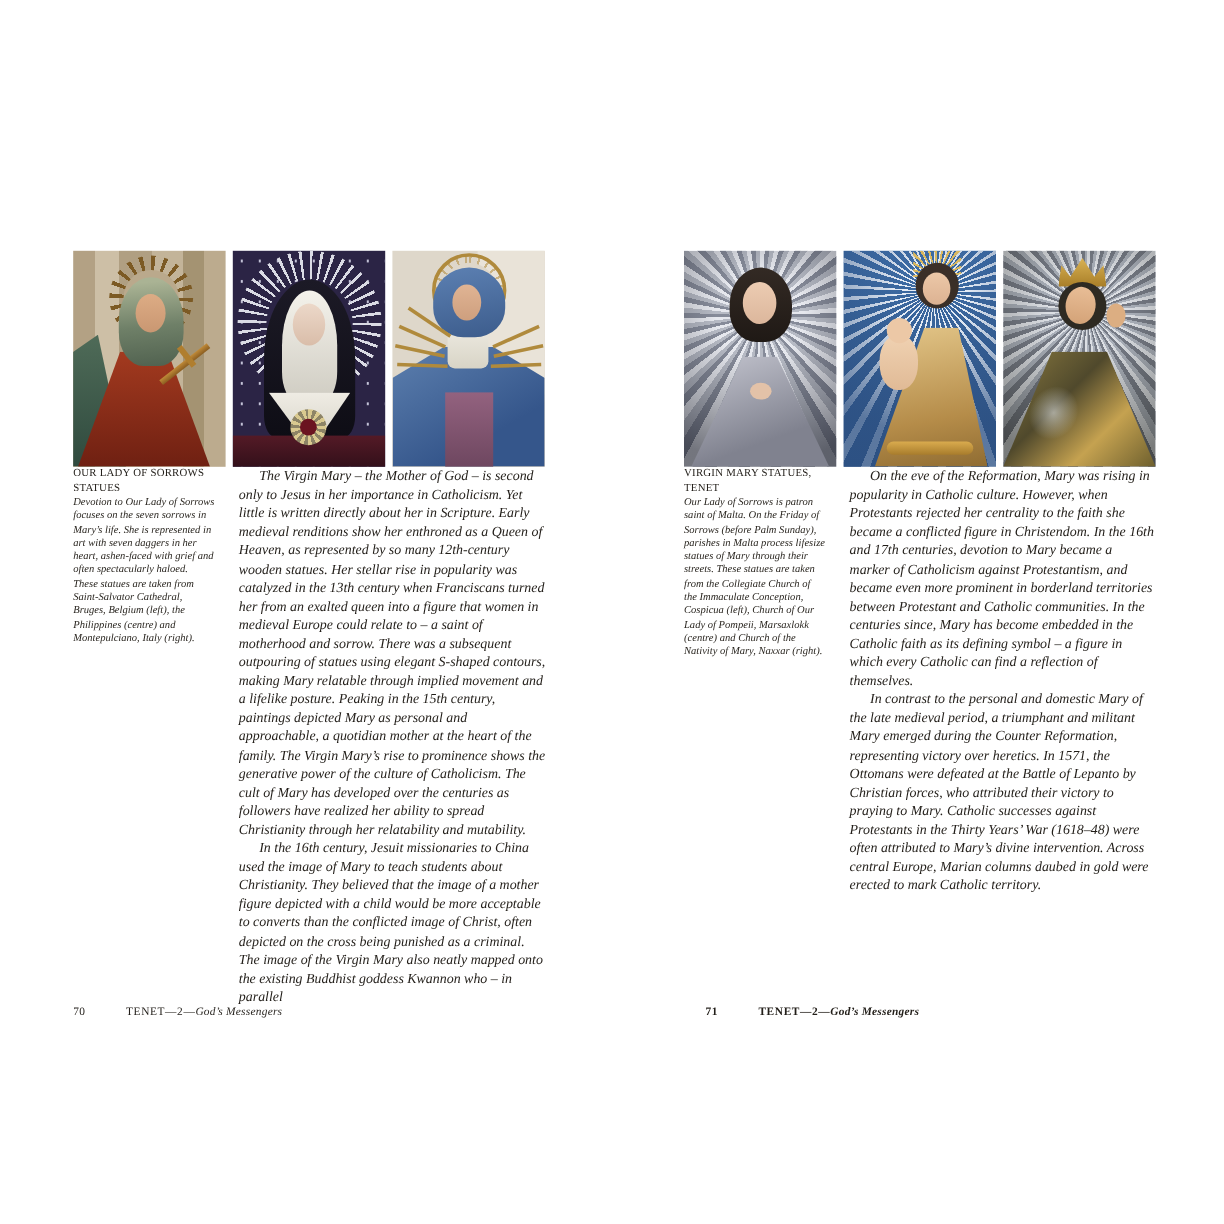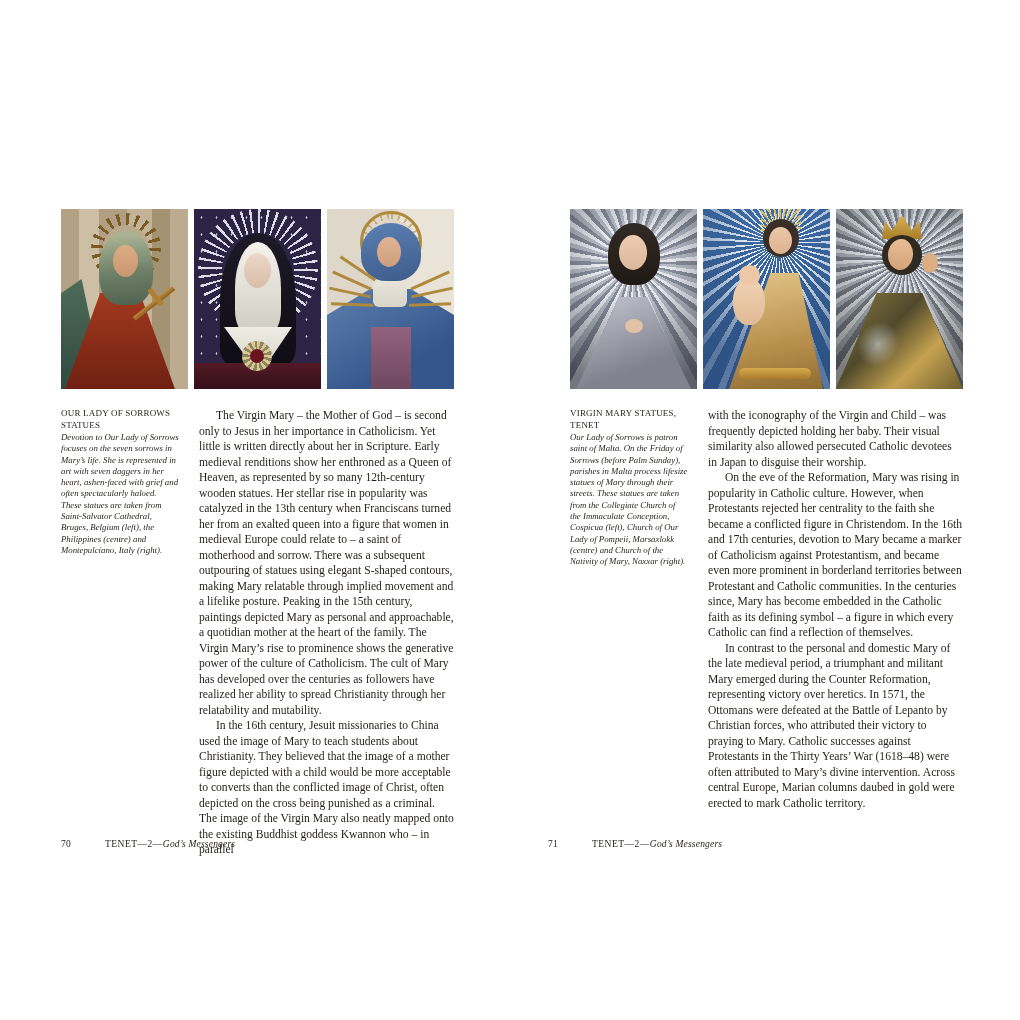--- a/index.html
+++ b/index.html
@@ -12,39 +12,39 @@
   .page-left{left:61px;width:394px;}
   .page-right{left:570px;width:392px;}
 
   .plate-row{display:flex;gap:6px;}
   .plate{
     margin:0;width:127px;height:180px;position:relative;overflow:hidden;flex:0 0 auto;
     background:#888;
   }
   .plate *{position:absolute;}
 
-  .content-row{display:flex;margin-top:19px;}
+  .content-row{display:flex;}
   .caption-col{width:118px;flex:0 0 auto;margin-right:20px;}
   .caption-head{
     font-size:9px;line-height:11.5px;letter-spacing:0.2px;font-variant:normal;
     color:#221e19;white-space:pre-line;
   }
   .caption-body{
     font-style:italic;font-size:8.8px;line-height:11.3px;margin-top:1px;color:#2a2620;
   }
   .text-col{flex:1 1 auto;font-size:11.6px;line-height:15.5px;text-align:left;}
   .text-col p{margin:0;}
-  .text-col p.indent{text-indent:17px;}
+  .text-col p.indent{text-indent:17px;font-style:italic;}
 
   .footer{
     position:absolute;top:839px;font-size:9.5px;letter-spacing:0.3px;
     display:flex;align-items:center;
   }
   .footer-left{left:61px;}
-  .footer-right{left:548px;}
+  .footer-right{left:588px;font-weight:bold;}
   .footer .pagenum{width:44px;display:inline-block;}
   .footer .series{letter-spacing:0.5px;}
   .footer .series-italic{font-style:italic;letter-spacing:0.2px;}
 
   
 
   
   .artA{background:linear-gradient(90deg,#b3a184 0 14%,#cdbfa6 14% 30%,#b09f82 30% 52%,#c3b499 52% 72%,#a49372 72% 86%,#bcab8e 86%);}
   .artA .halo{top:4px;left:30px;width:70px;height:70px;border-radius:50%;
     background:repeating-conic-gradient(#7c5a24 0deg 6deg,rgba(0,0,0,0) 6deg 18deg);}
@@ -231,21 +231,20 @@
       <div class="sheen"></div>
     </figure>
   </div>
 
   <div class="content-row">
     <div class="caption-col">
       <div class="caption-head">VIRGIN MARY STATUES, TENET</div>
       <div class="caption-body">Our Lady of Sorrows is patron saint of Malta. On the Friday of Sorrows (before Palm Sunday), parishes in Malta process lifesize statues of Mary through their streets. These statues are taken from the Collegiate Church of the Immaculate Conception, Cospicua (left), Church of Our Lady of Pompeii, Marsaxlokk (centre) and Church of the Nativity of Mary, Naxxar (right).</div>
     </div>
     <div class="text-col">
-      <p>with the iconography of the Virgin and Child – was frequently depicted holding her baby. Their visual similarity also allowed persecuted Catholic devotees in Japan to disguise their worship.</p>
       <p class="indent">On the eve of the Reformation, Mary was rising in popularity in Catholic culture. However, when Protestants rejected her centrality to the faith she became a conflicted figure in Christendom. In the 16th and 17th centuries, devotion to Mary became a marker of Catholicism against Protestantism, and became even more prominent in borderland territories between Protestant and Catholic communities. In the centuries since, Mary has become embedded in the Catholic faith as its defining symbol – a figure in which every Catholic can find a reflection of themselves.</p>
       <p class="indent">In contrast to the personal and domestic Mary of the late medieval period, a triumphant and militant Mary emerged during the Counter Reformation, representing victory over heretics. In 1571, the Ottomans were defeated at the Battle of Lepanto by Christian forces, who attributed their victory to praying to Mary. Catholic successes against Protestants in the Thirty Years’ War (1618–48) were often attributed to Mary’s divine intervention. Across central Europe, Marian columns daubed in gold were erected to mark Catholic territory.</p>
     </div>
   </div>
 </section>
 
 <div class="footer footer-left">
   <span class="pagenum">70</span>
   <span class="series">TENET—2—</span>
   <span class="series-italic">God’s Messengers</span>

